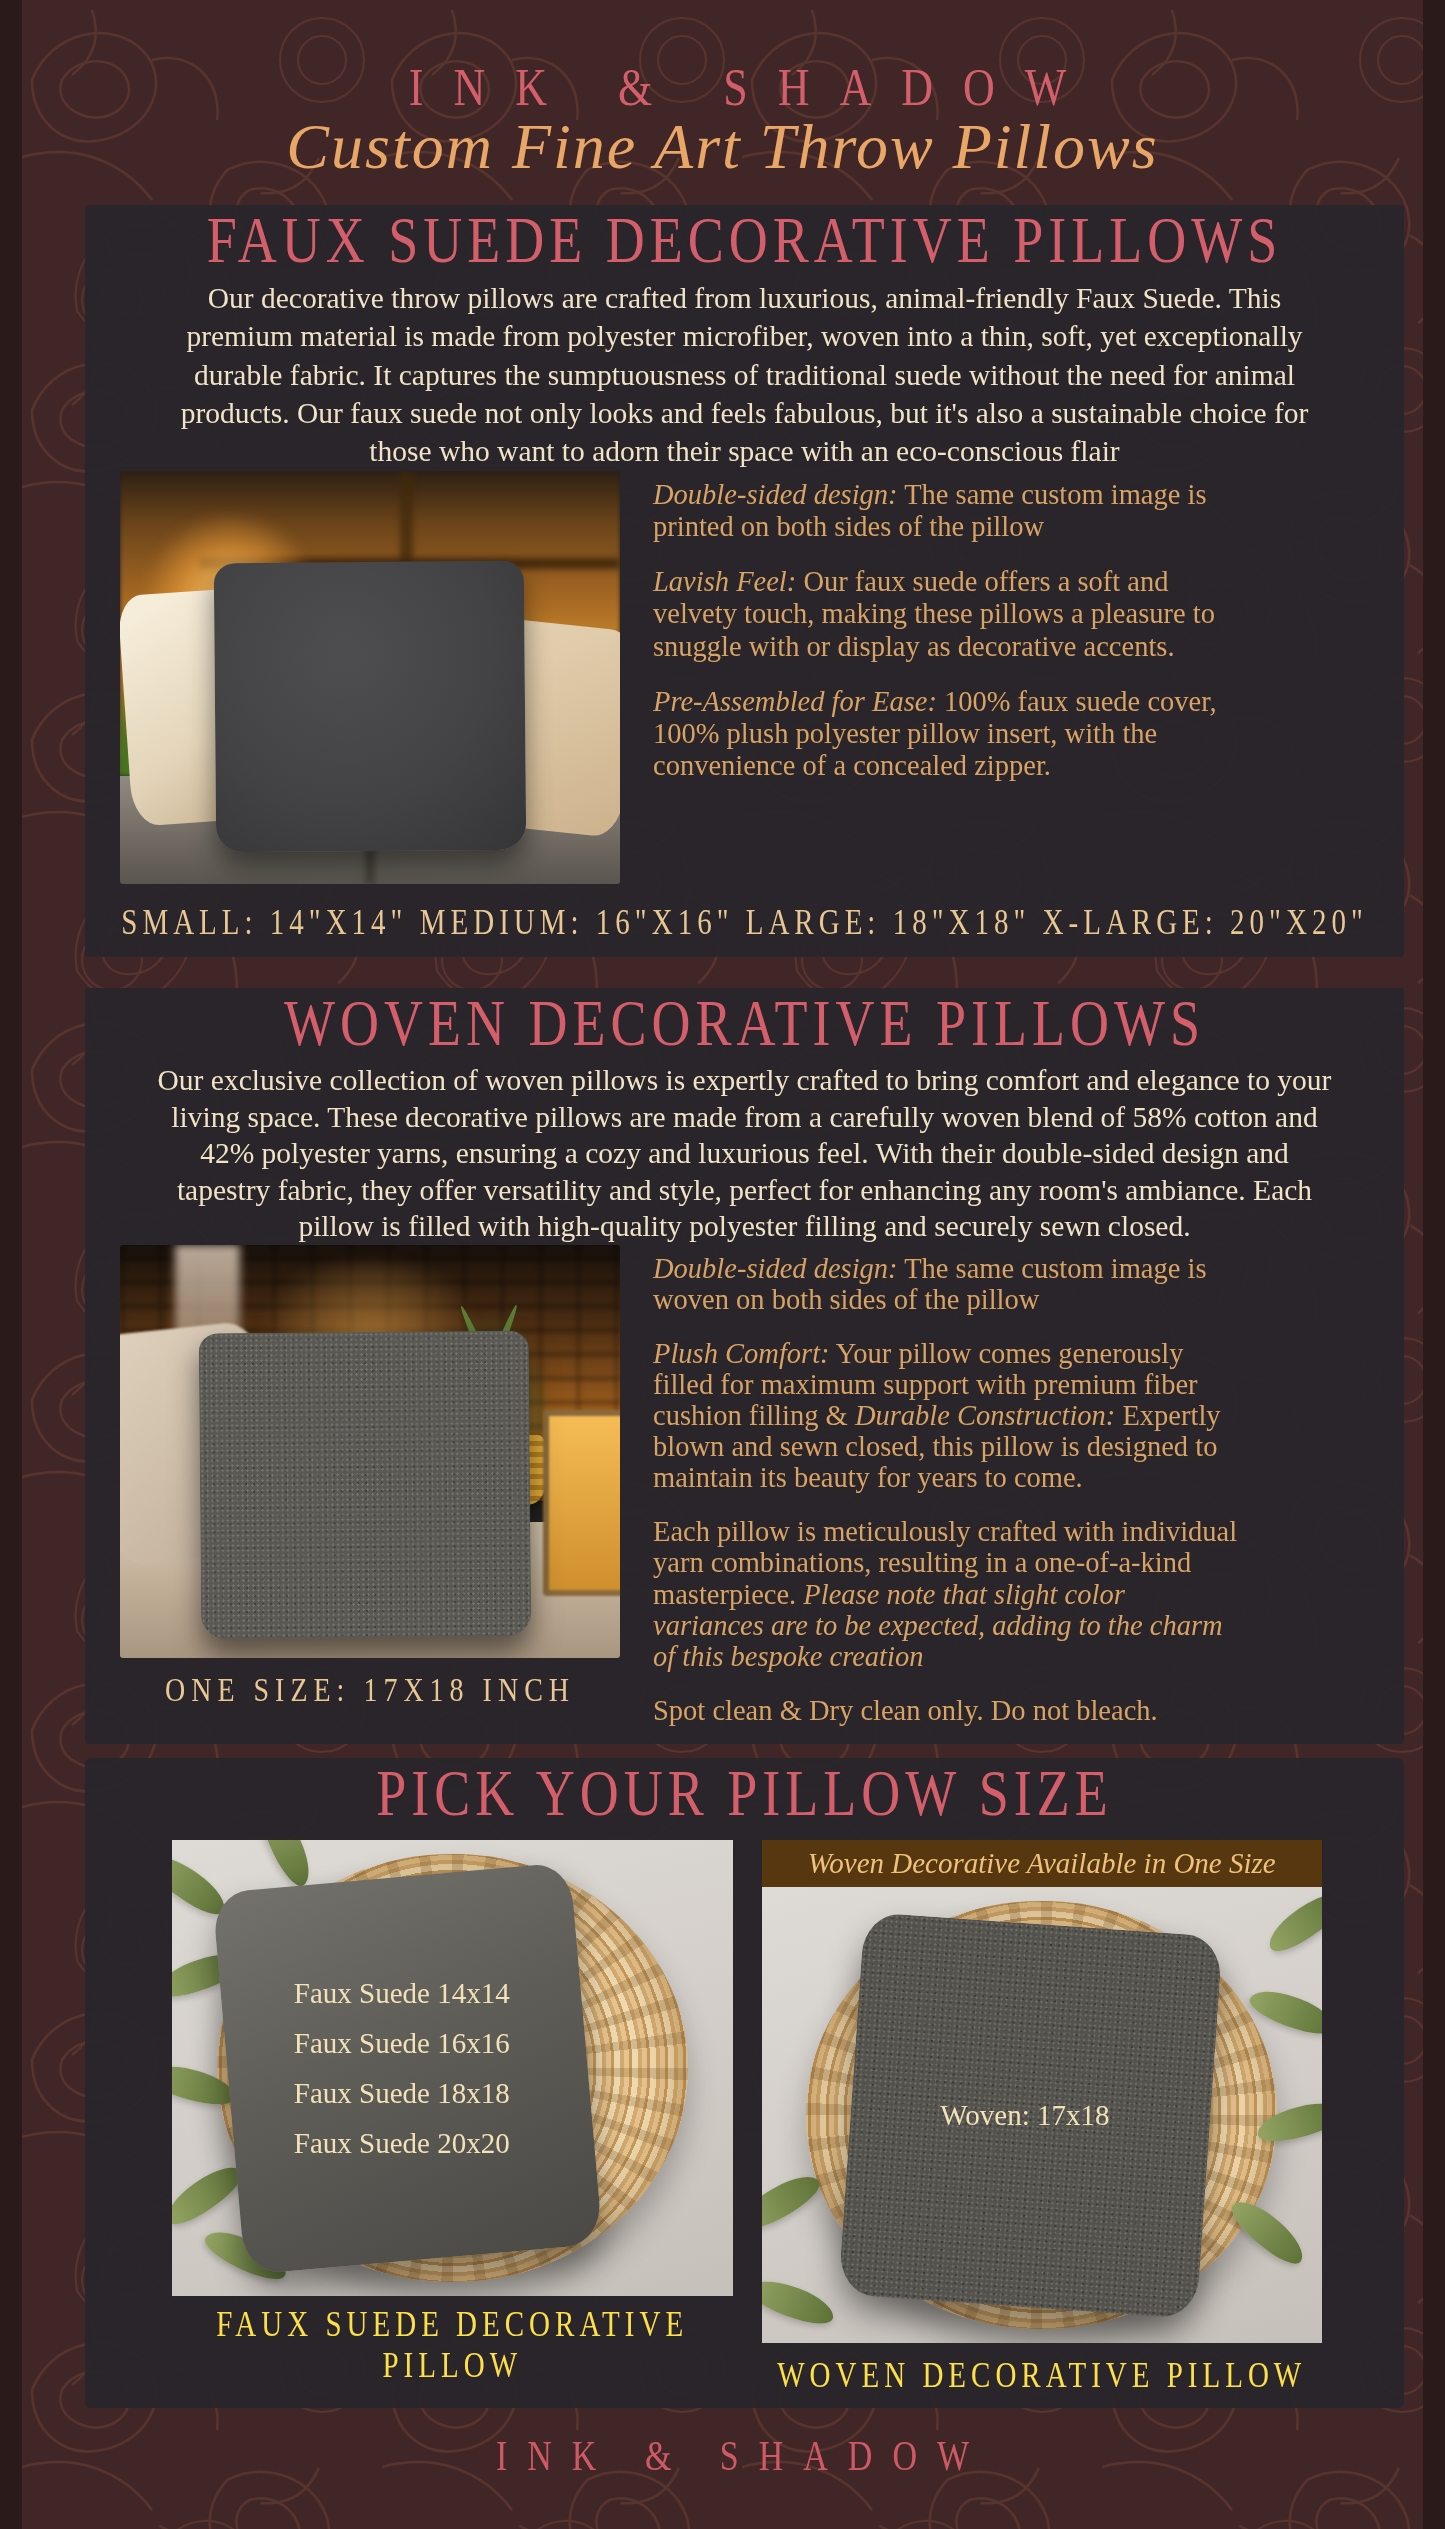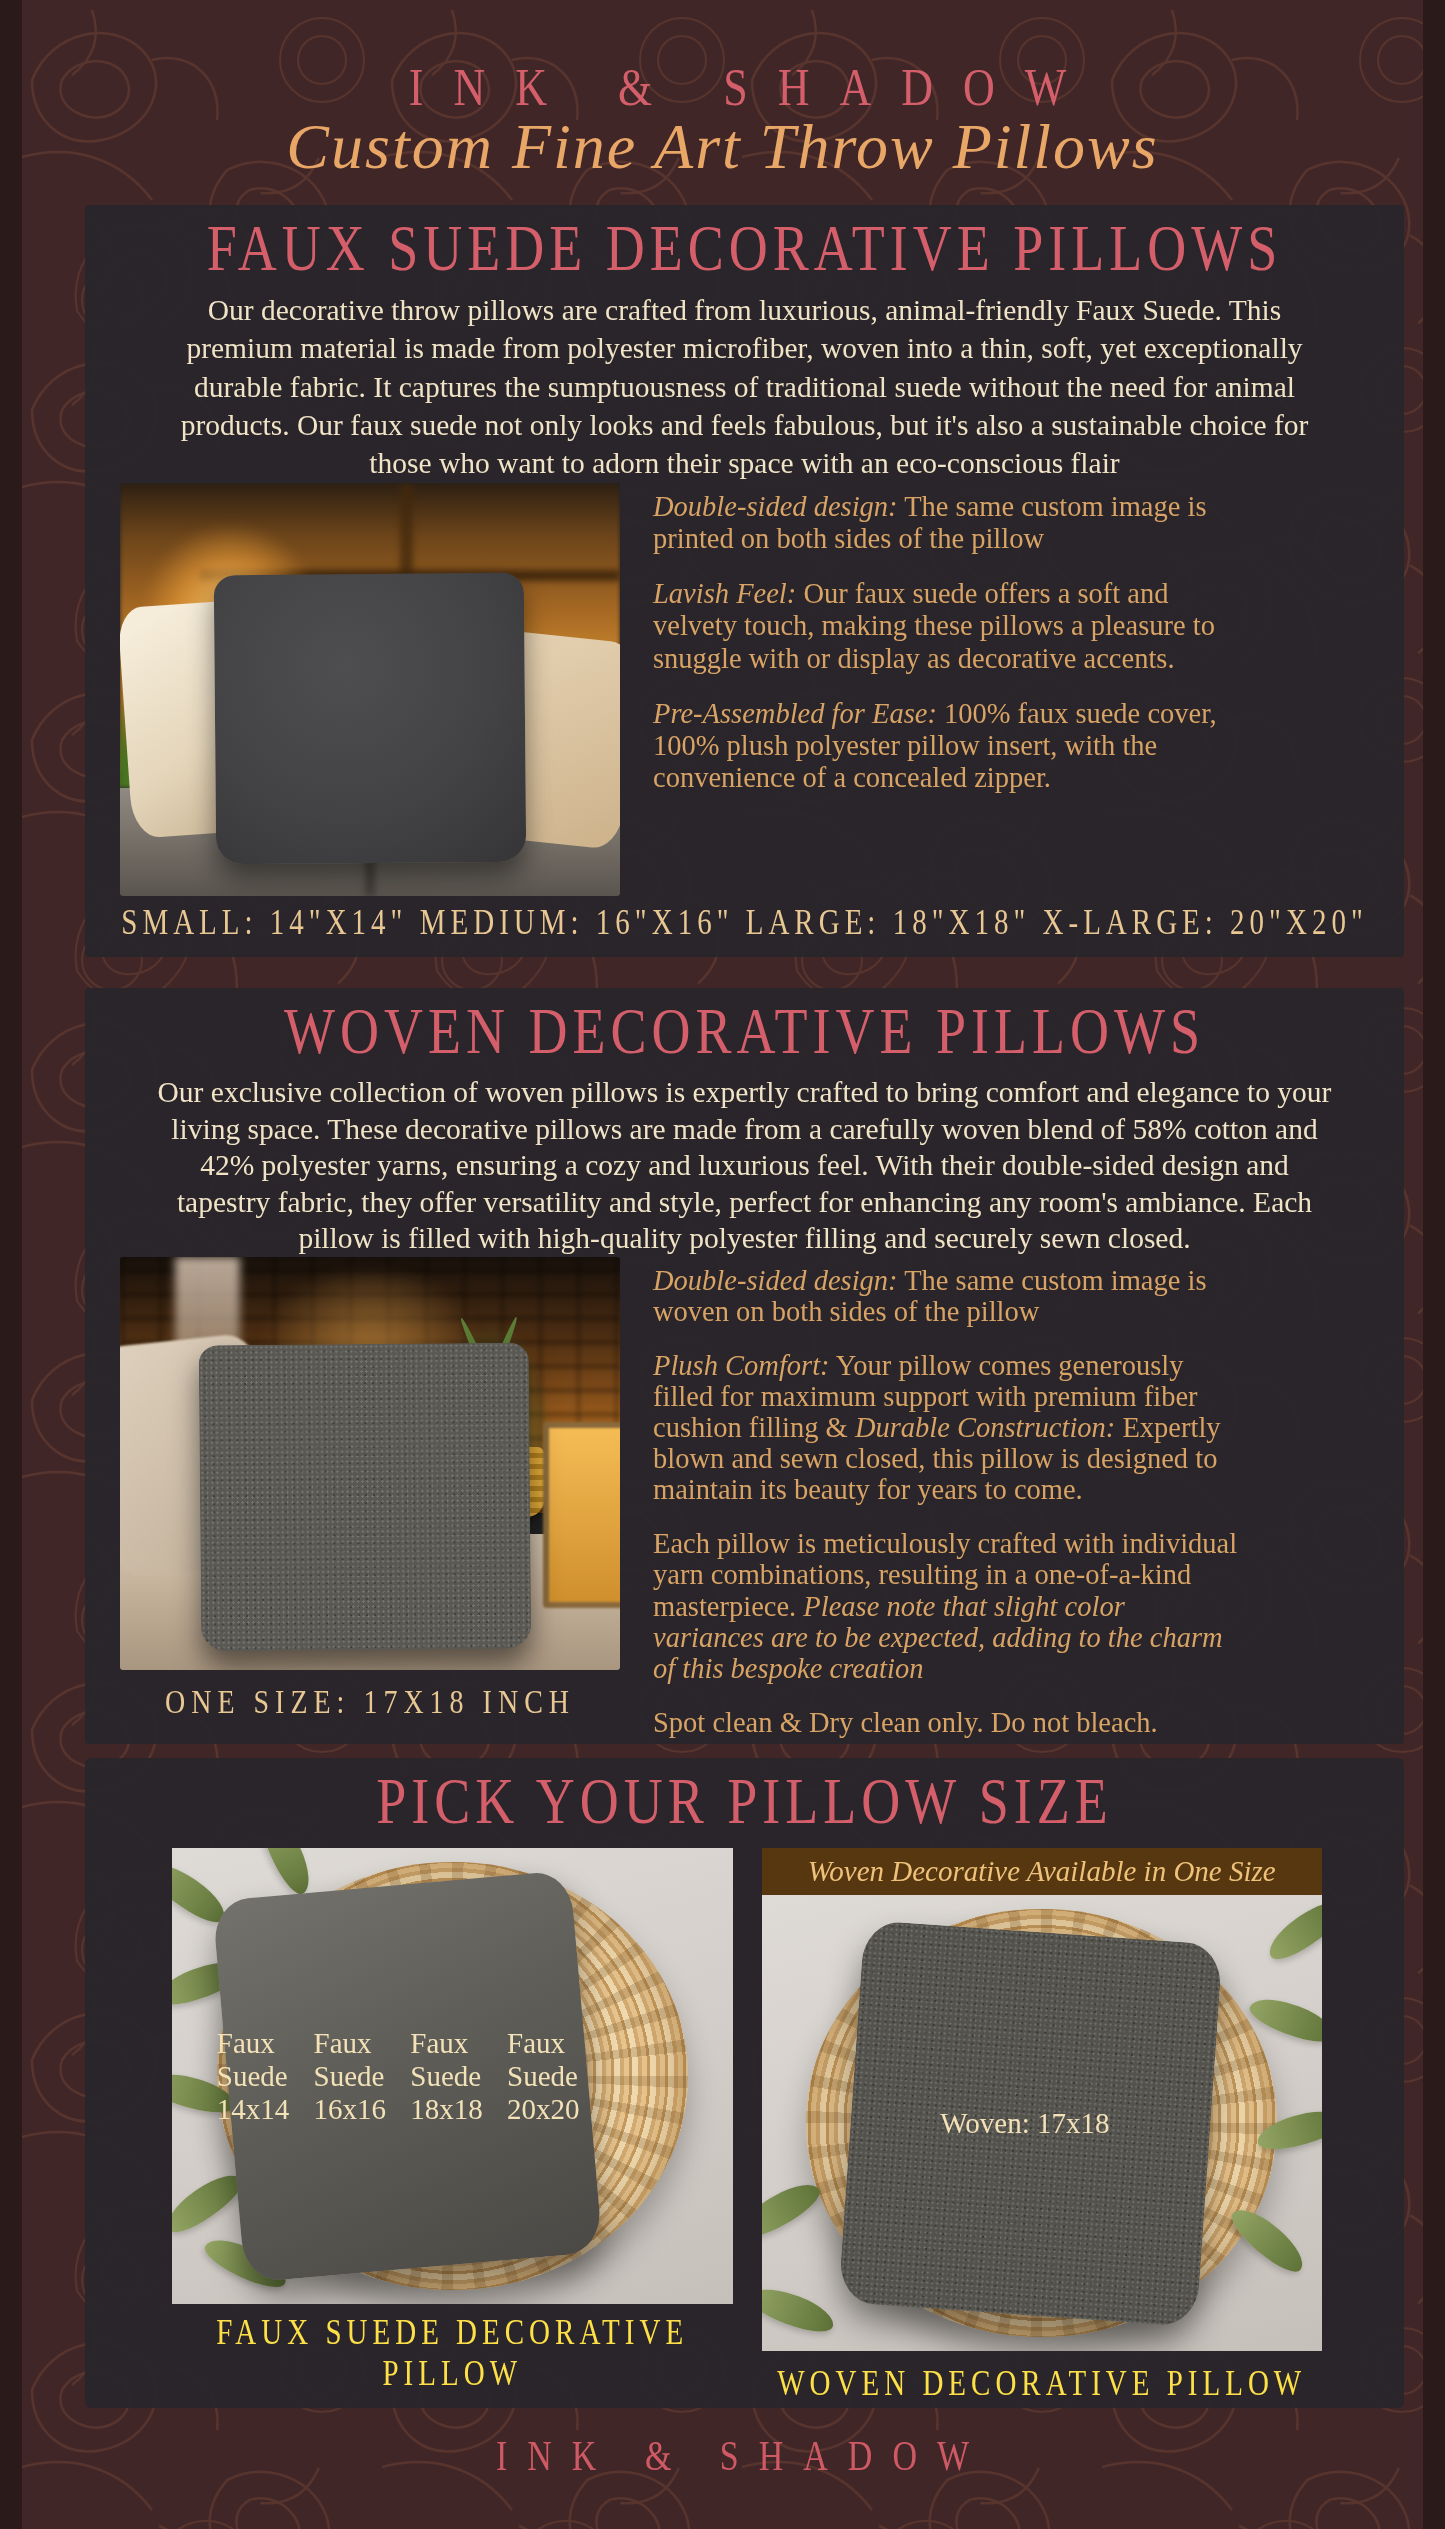--- a/index.html
+++ b/index.html
@@ -15,21 +15,21 @@
            color:#e8a766;font-style:italic;font-size:64px;letter-spacing:2px;}
   .footer-brand{position:absolute;top:2438px;left:0;width:100%;text-align:center;z-index:2;
                 color:#cf5a65;font-size:34px;letter-spacing:20px;text-indent:20px;}
 
   
   .panel{position:absolute;left:63px;width:1319px;background:rgba(41,37,43,.96);border-radius:4px;z-index:1;}
   .panel-1{top:205px;height:752px;}
   .panel-2{top:988px;height:756px;}
   .panel-3{top:1758px;height:650px;border-radius:6px;}
 
-  .section-title{margin:12px;text-align:center;color:#d45f6b;font-weight:normal;line-height:1.15;}
+  .section-title{margin:4px;text-align:center;color:#d45f6b;font-weight:normal;line-height:1.15;}
   .section-title .cond{font-size:54px;letter-spacing:5px;}
   .intro{width:1180px;margin:8px auto 0;text-align:center;color:#f0e3c6;font-size:29.5px;line-height:1.3;}
   .panel-2 .intro{line-height:1.24;}
 
   .row{display:flex;margin:0 40px 0 35px;gap:33px;}
   .col-left{flex:0 0 500px;}
   .photo{position:relative;width:500px;height:413px;overflow:hidden;border-radius:3px;background:#222;}
   .features{flex:1;max-width:585px;color:#d8a365;font-size:28.5px;line-height:1.13;padding-top:8px;}
   .panel-2 .features{line-height:1.09;}
   .features p{margin:0 0 23px 0;}
@@ -110,21 +110,21 @@
   .leaf{position:absolute;width:88px;height:30px;border-radius:50% 50% 50% 50%/60% 60% 45% 45%;
         background:linear-gradient(90deg,#93a463,#5f7339);box-shadow:0 3px 6px rgba(0,0,0,.2);}
   .mock-pillow{position:absolute;left:10%;top:8%;width:64%;height:84%;transform:rotate(-5deg);
         border-radius:10%/11%;background:linear-gradient(160deg,#73726d 0%,#5e5d58 45%,#4a4945 100%);
         box-shadow:0 18px 32px rgba(0,0,0,.38);}
   .mock-pillow.speckled{left:16%;transform:rotate(4deg);background-color:#53524d;
         background-image:radial-gradient(rgba(255,255,255,.15) 1px,rgba(0,0,0,0) 1.4px),
                          radial-gradient(rgba(0,0,0,.3) 1px,rgba(0,0,0,0) 1.4px);
         background-size:5px 5px,8px 8px;}
   .pillow-lines{position:absolute;left:8%;top:10%;width:66%;height:80%;z-index:2;
-        display:flex;flex-direction:row;align-items:center;justify-content:center;gap:17px;
+        display:flex;flex-direction:column;align-items:center;justify-content:center;gap:17px;
         color:#f3e2b8;font-size:29px;}
   .pillow-lines.single{left:14%;}
   .caption{margin-top:16px;text-align:center;color:#fde047;font-size:29px;letter-spacing:5px;}
 </style>
 </head>
 <body>
 
 <div class="page">
 
   <svg class="pattern" width="1445" height="2529" viewBox="0 0 1445 2529" aria-hidden="true">

